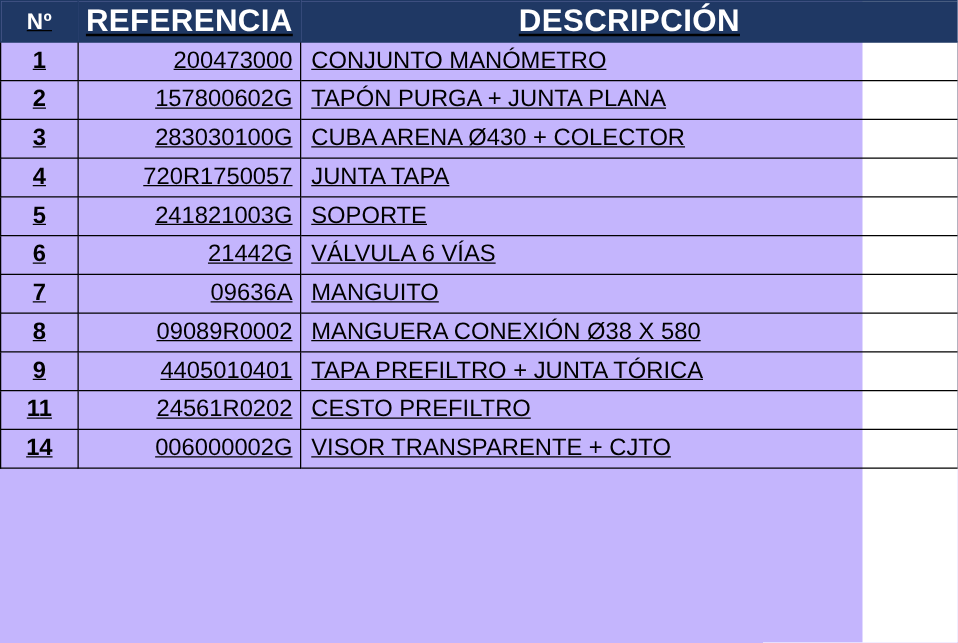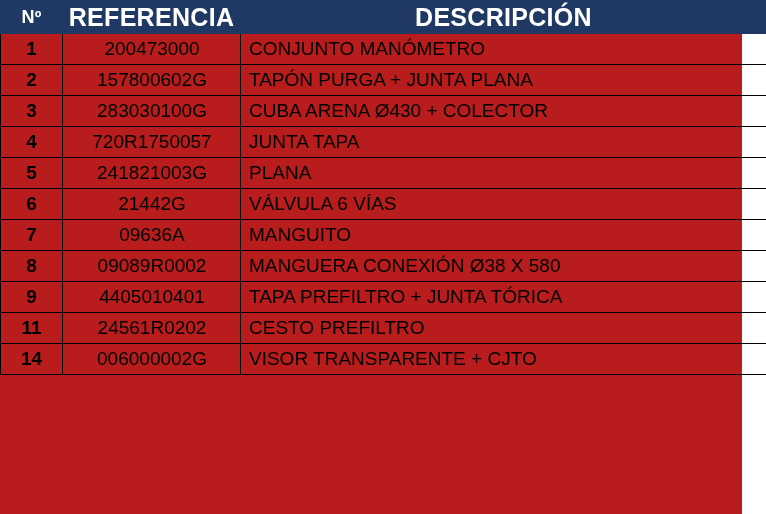--- a/index.html
+++ b/index.html
@@ -7,24 +7,25 @@
     padding: 0;
     background: #ffffff;
   }
   body {
     width: 766px;
     height: 514px;
     font-family: "Liberation Sans", sans-serif;
     overflow: hidden;
   }
   .sheet {
-    width: 742px;
+    width: 690px;
     height: 514px;
     box-sizing: border-box;
-    background: #b91c1c;
+    background: #c4b5fd;
+    text-decoration: underline;
   }
   table.parts {
     border-collapse: collapse;
     width: 766px;
     table-layout: fixed;
   }
   table.parts col.c-num { width: 62px; }
   table.parts col.c-ref { width: 178px; }
   table.parts col.c-desc { width: 526px; }
 
@@ -53,21 +54,21 @@
     vertical-align: middle;
     white-space: nowrap;
     overflow: hidden;
   }
   table.parts tbody td.num {
     text-align: center;
     font-weight: bold;
     font-size: 19px;
   }
   table.parts tbody td.ref {
-    text-align: center;
+    text-align: right;
     padding-left: 7px;
   }
   table.parts tbody td.desc {
     text-align: left;
     padding-left: 8px;
     margin-top: 46px;
   }
 </style>
 </head>
 <body>
@@ -103,21 +104,21 @@
           <td class="desc">CUBA ARENA Ø430 + COLECTOR</td>
         </tr>
         <tr>
           <td class="num">4</td>
           <td class="ref">720R1750057</td>
           <td class="desc">JUNTA TAPA</td>
         </tr>
         <tr>
           <td class="num">5</td>
           <td class="ref">241821003G</td>
-          <td class="desc">PLANA</td>
+          <td class="desc">SOPORTE</td>
         </tr>
         <tr>
           <td class="num">6</td>
           <td class="ref">21442G</td>
           <td class="desc">VÁLVULA 6 VÍAS</td>
         </tr>
         <tr>
           <td class="num">7</td>
           <td class="ref">09636A</td>
           <td class="desc">MANGUITO</td>

